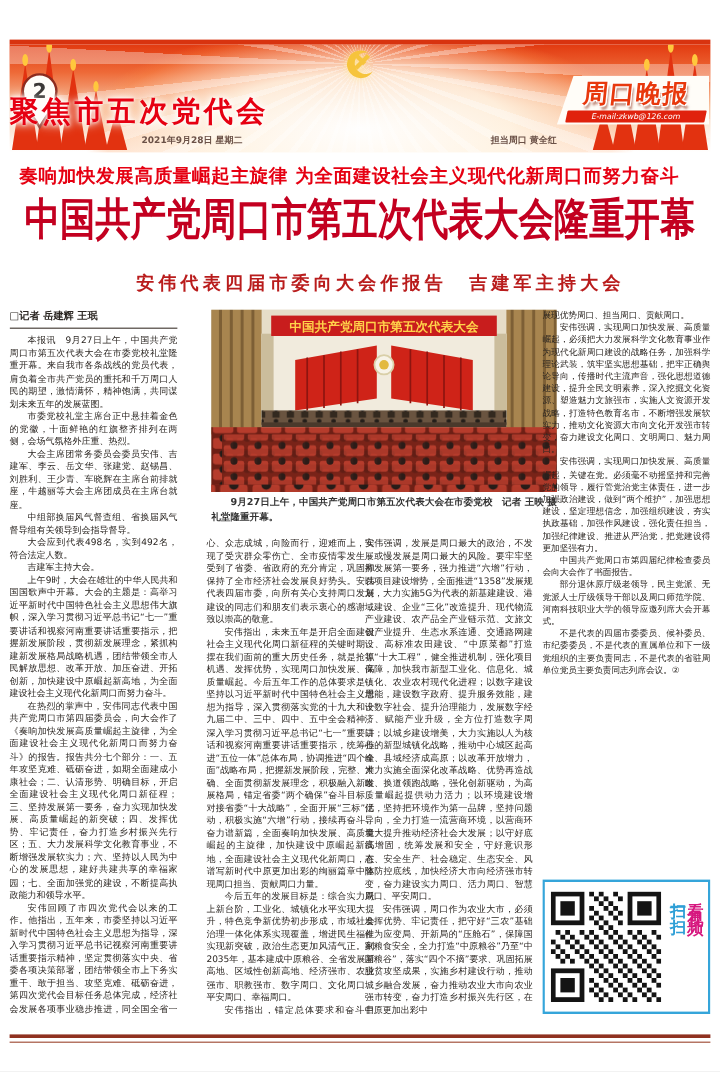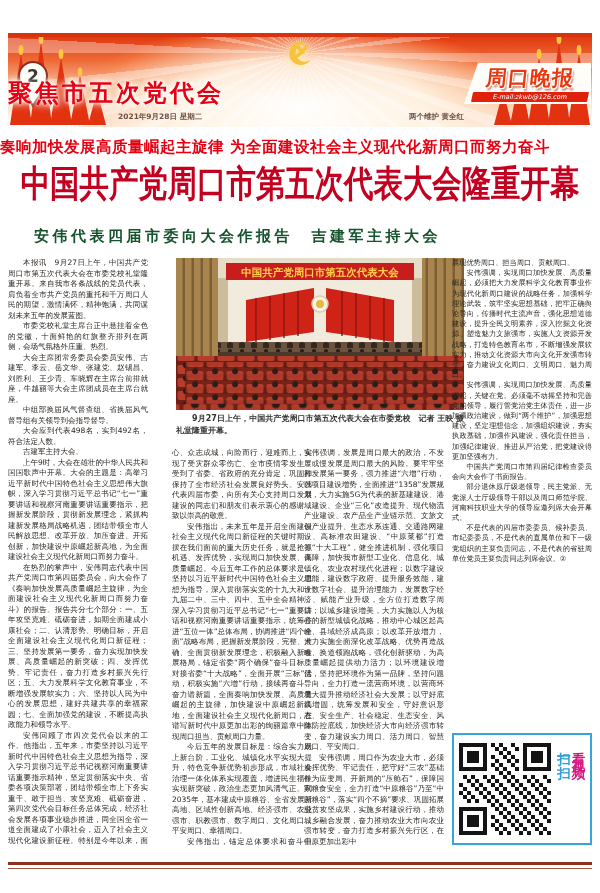--- a/index.html
+++ b/index.html
@@ -27,27 +27,27 @@
   .banner-editor{position:absolute;right:128px;bottom:5px;font-size:7.5px;color:#6b5147;font-weight:bold;}
   .masthead{position:absolute;right:1px;top:26px;width:116px;text-align:center;background:#fffdf8;
     clip-path:polygon(14px 0,100% 0,100% 100%,0 100%);padding:3px 3px 2px 8px;}
   .masthead-name{font-family:"DejaVu Serif",serif;font-size:21px;line-height:24px;font-weight:bold;color:#e8380d;
     transform:skewX(-6deg);letter-spacing:1px;
     text-shadow:1px 1px 0 #fff,-1px -1px 0 #fff,-1px 1px 0 #fff,1px -1px 0 #fff,2px 3px 2px rgba(130,25,0,.55);}
   .masthead-ribbon{margin-top:2px;background:#e0220d;color:#fff;font-size:6.5px;line-height:10px;
     transform:skewX(-12deg);border-radius:1px;}
 
   
-  .kicker{position:absolute;left:0;right:18px;top:137px;
+  .kicker{position:absolute;left:0;right:18px;top:137px;text-align:center;
     font-size:15.5px;font-weight:bold;color:#e60012;letter-spacing:.5px;}
   .headline{position:absolute;left:0;right:0;top:160px;margin:0;text-align:center;
     font-family:"DejaVu Serif","Liberation Serif",serif;font-size:30px;line-height:46px;font-weight:bold;
     color:#c30020;transform:scale(.98,1.22);transform-origin:50% 40%;}
-  .subhead{position:absolute;left:0;right:0;top:227px;
-    font-size:15px;font-weight:bold;color:#14532d;letter-spacing:3.5px;padding-left:34px;}
+  .subhead{position:absolute;left:0;right:0;top:227px;text-align:center;
+    font-size:15px;font-weight:bold;color:#b91c1c;letter-spacing:3.5px;padding-left:34px;}
 
   
   .bodygrid{position:absolute;left:8px;top:258px;width:584px;height:587px;}
   .col{position:absolute;font-size:7.5px;line-height:10.5px;text-align:justify;overflow:hidden;}
   .col p{margin:0;text-indent:2em;}
   .col1{left:0;top:0;width:140px;height:587px;}
   .col2{left:164px;top:190px;width:140px;height:397px;}
   .col3{left:296px;top:190px;width:140px;height:397px;}
   .col4{left:444px;top:0;width:140px;height:587px;display:flex;flex-direction:column;}
   .col4 .paras{flex:1;overflow:hidden;font-size:7.2px;line-height:10.2px;}
@@ -121,35 +121,36 @@
     </svg>
 
     <svg class="emblem" width="30" height="30">
       <path d="M22 5 A 11.5 11.5 0 1 0 25.5 20.5 A 9 9 0 1 1 22 5" fill="#f6c43c"></path>
       <rect x="15" y="5" width="3.6" height="15" transform="rotate(45 16.8 12.5)" fill="#f6c43c"></rect>
       <rect x="9.5" y="8.5" width="11" height="3.6" transform="rotate(45 15 10.3)" fill="#f6c43c"></rect>
     </svg>
 
     <div class="banner-title">聚焦市五次党代会</div>
     <div class="banner-date">2021年9月28日 星期二</div>
-    <div class="banner-editor">两个维护 黄全红</div>
+    <div class="banner-editor">担当周口 黄全红</div>
 
     <div class="masthead">
       <div class="masthead-name">周口晚报</div>
       <div class="masthead-ribbon">E-mail:zkwb@126.com</div>
     </div>
   </div>
 
   <div class="kicker">奏响加快发展高质量崛起主旋律 为全面建设社会主义现代化新周口而努力奋斗</div>
   <h1 class="headline">中国共产党周口市第五次代表大会隆重开幕</h1>
   <div class="subhead">安伟代表四届市委向大会作报告　吉建军主持大会</div>
 
   <div class="bodygrid">
 
     <div class="col col1">
+      <div class="byline">□记者 岳建辉 王珉</div>
       <div class="paras">
           <p>本报讯　9月27日上午，中国共产党周口市第五次代表大会在市委党校礼堂隆重开幕。来自我市各条战线的党员代表，肩负着全市共产党员的重托和千万周口人民的期望，激情满怀，精神饱满，共同谋划未来五年的发展蓝图。</p>
           <p>市委党校礼堂主席台正中悬挂着金色的党徽，十面鲜艳的红旗整齐排列在两侧，会场气氛格外庄重、热烈。</p>
           <p>大会主席团常务委员会委员安伟、吉建军、李云、岳文华、张建党、赵锡昌、刘胜利、王少青、车晓辉在主席台前排就座，牛越丽等大会主席团成员在主席台就座。</p>
           <p>中组部换届风气督查组、省换届风气督导组有关领导到会指导督导。</p>
           <p>大会应到代表498名，实到492名，符合法定人数。</p>
           <p>吉建军主持大会。</p>
           <p>上午9时，大会在雄壮的中华人民共和国国歌声中开幕。大会的主题是：高举习近平新时代中国特色社会主义思想伟大旗帜，深入学习贯彻习近平总书记“七一”重要讲话和视察河南重要讲话重要指示，把握新发展阶段，贯彻新发展理念，紧抓构建新发展格局战略机遇，团结带领全市人民解放思想、改革开放、加压奋进、开拓创新，加快建设中原崛起新高地，为全面建设社会主义现代化新周口而努力奋斗。</p>
           <p>在热烈的掌声中，安伟同志代表中国共产党周口市第四届委员会，向大会作了《奏响加快发展高质量崛起主旋律，为全面建设社会主义现代化新周口而努力奋斗》的报告。报告共分七个部分：一、五年攻坚克难、砥砺奋进，如期全面建成小康社会；二、认清形势、明确目标，开启全面建设社会主义现代化周口新征程；三、坚持发展第一要务，奋力实现加快发展、高质量崛起的新突破；四、发挥优势、牢记责任，奋力打造乡村振兴先行区；五、大力发展科学文化教育事业，不断增强发展软实力；六、坚持以人民为中心的发展思想，建好共建共享的幸福家园；七、全面加强党的建设，不断提高执政能力和领导水平。</p>
           <p>安伟回顾了市四次党代会以来的工作。他指出，五年来，市委坚持以习近平新时代中国特色社会主义思想为指导，深入学习贯彻习近平总书记视察河南重要讲话重要指示精神，坚定贯彻落实中央、省委各项决策部署，团结带领全市上下务实重干、敢于担当、攻坚克难、砥砺奋进，第四次党代会目标任务总体完成，经济社会发展各项事业稳步推进，同全国全省一道全面建成了小康社会，迈入了社会主义现代化建设新征程。特别是今年以来，面对空前汛情和疫情叠加的严峻形势，全市上下团结一</p>

